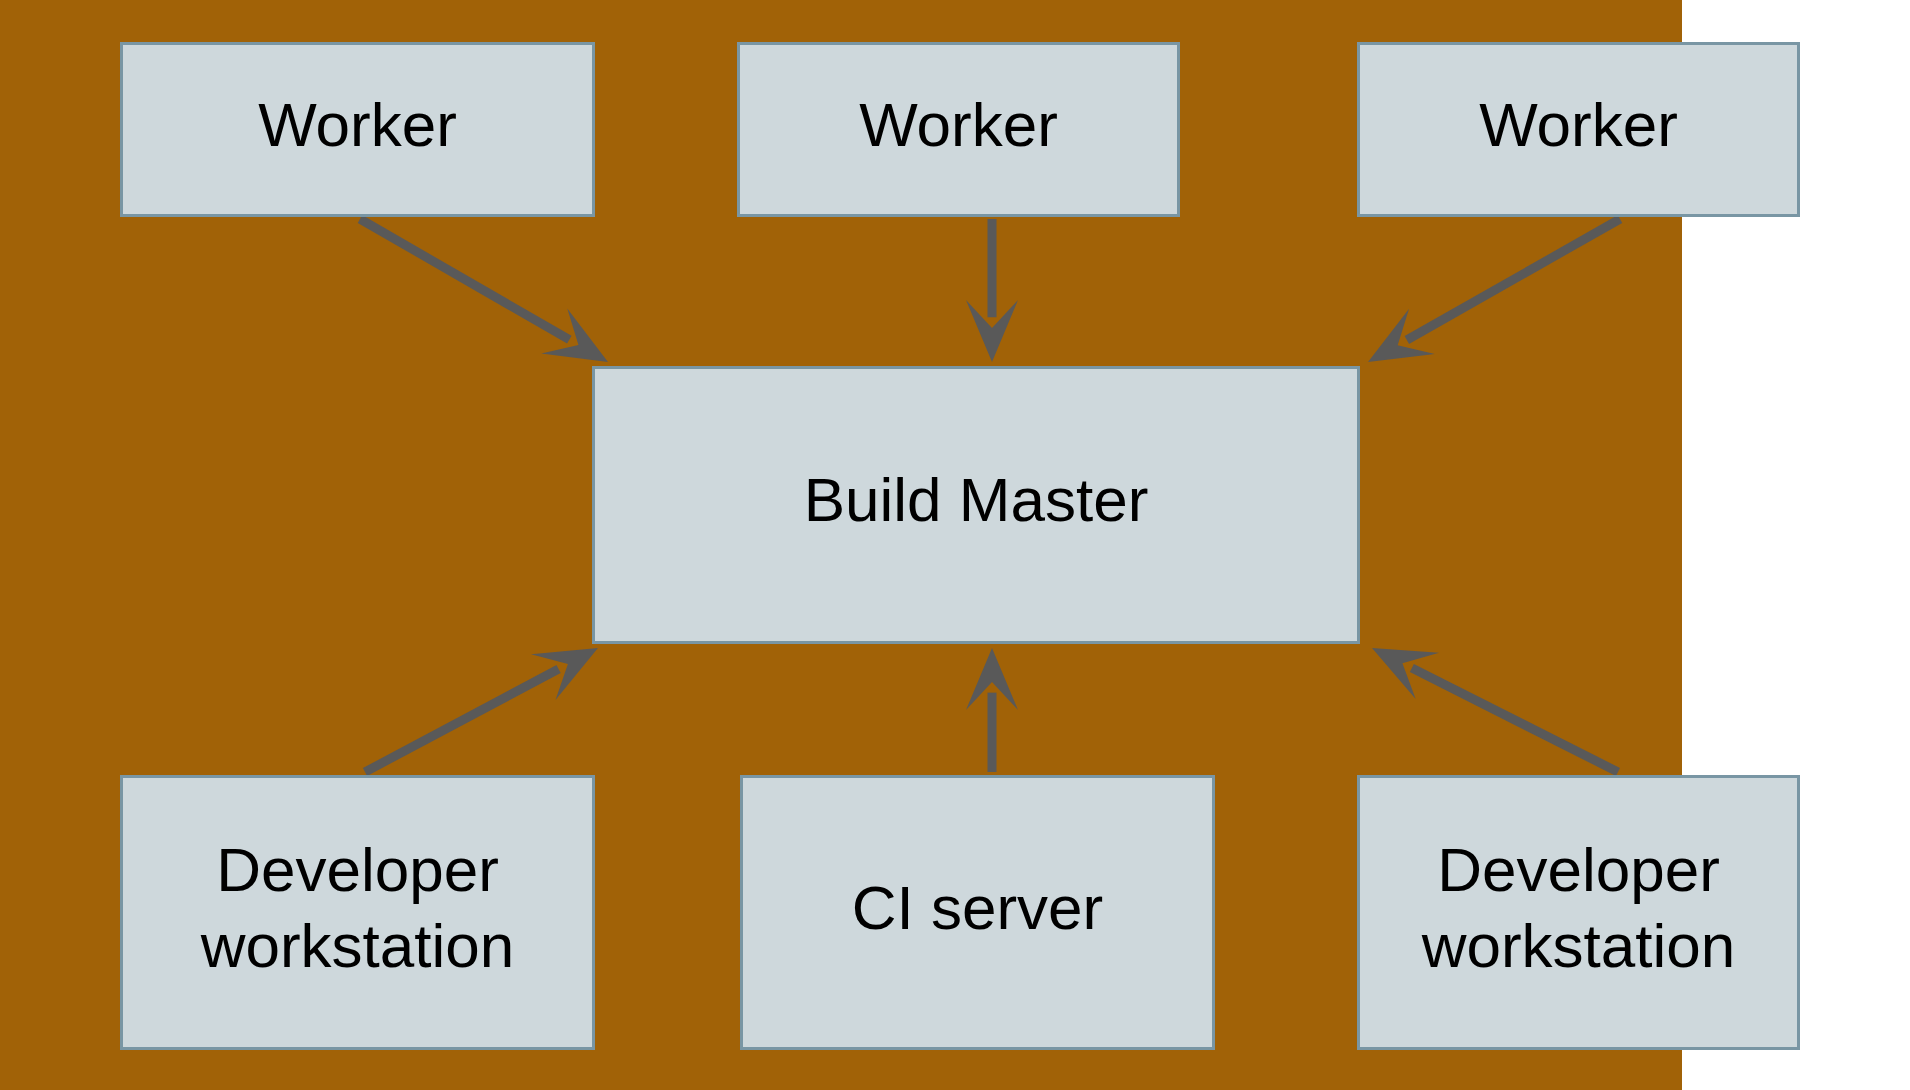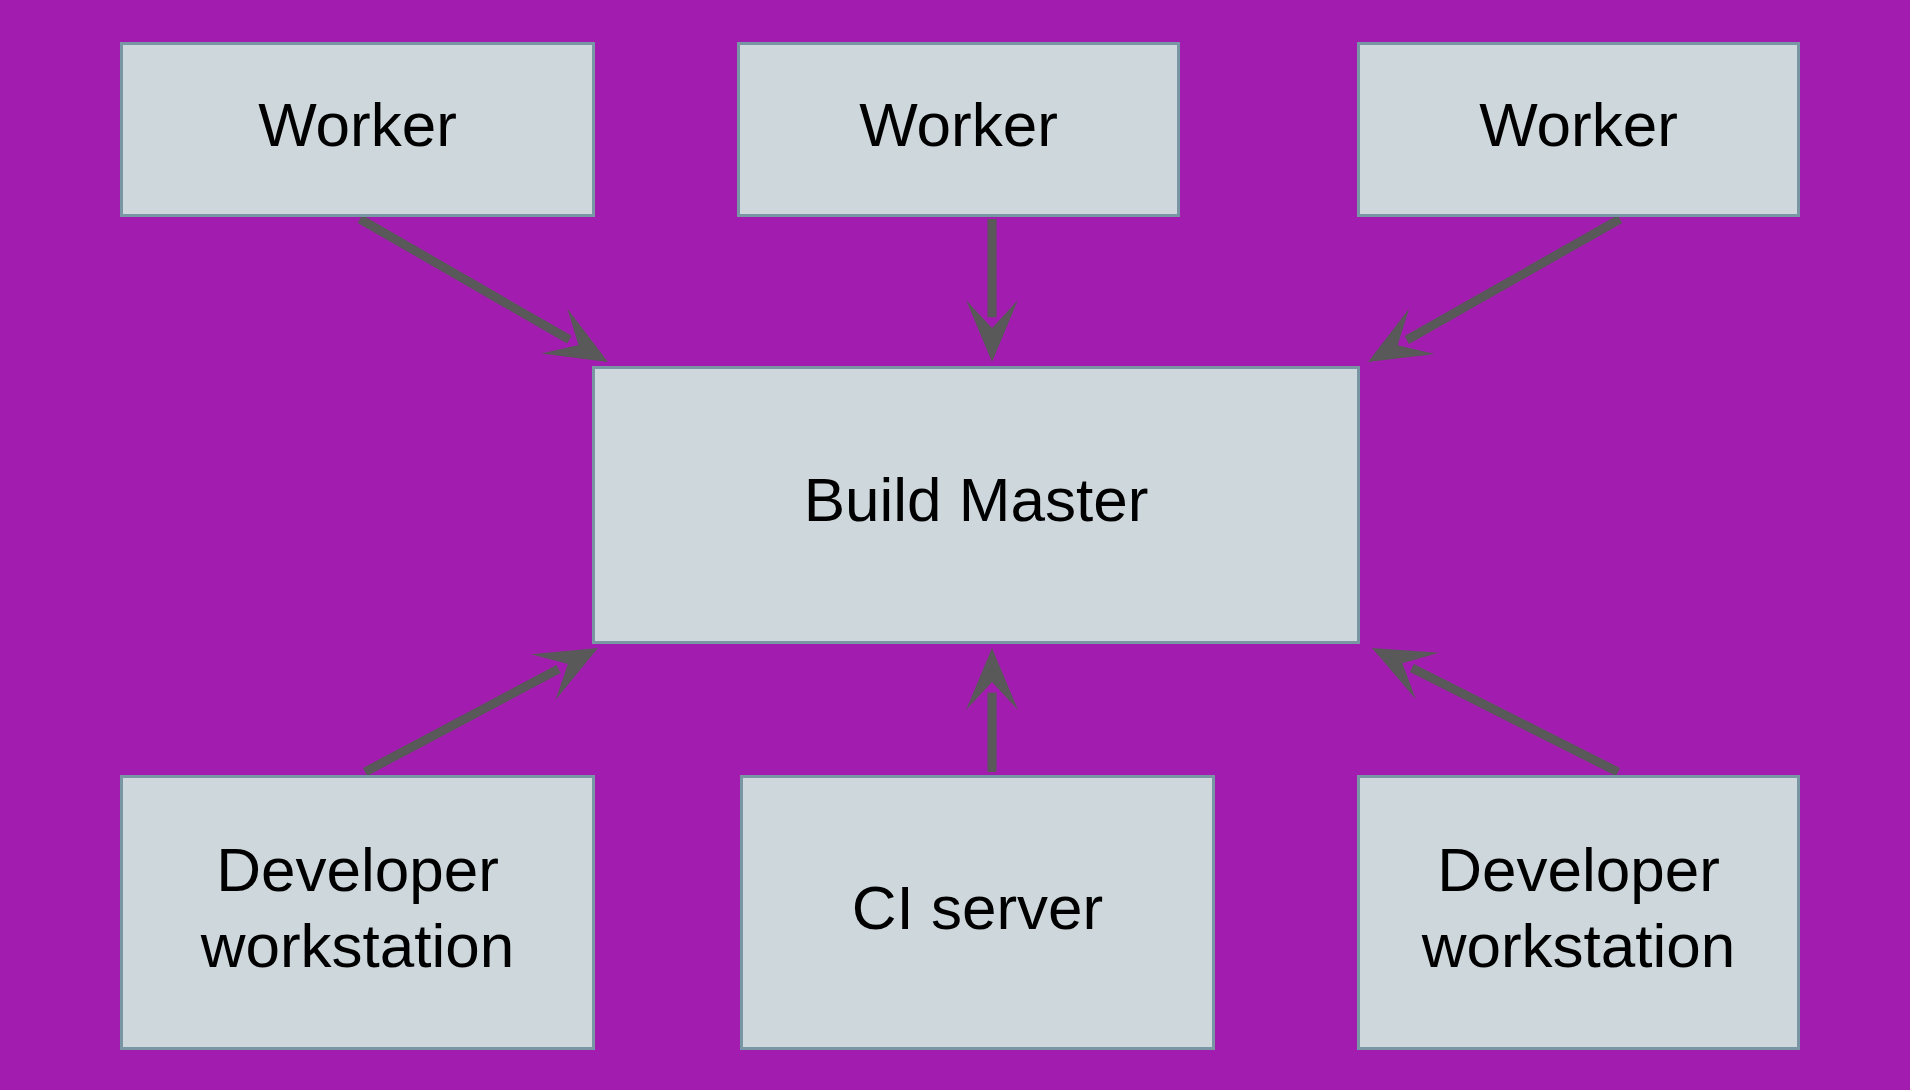--- a/index.html
+++ b/index.html
@@ -8,23 +8,23 @@
     background: #ffffff;
   }
   body {
     width: 1910px;
     height: 1090px;
     overflow: hidden;
     font-family: "Liberation Sans", sans-serif;
   }
   #diagram-root {
     position: relative;
-    width: 1910px;
+    width: 1682px;
     height: 1090px;
-    background: #a21caf;
+    background: #a16207;
   }
   #diagram-svg {
     position: absolute;
     top: 0;
     left: 0;
     width: 1910px;
     height: 1090px;
     display: block;
   }
   .node-rect {

